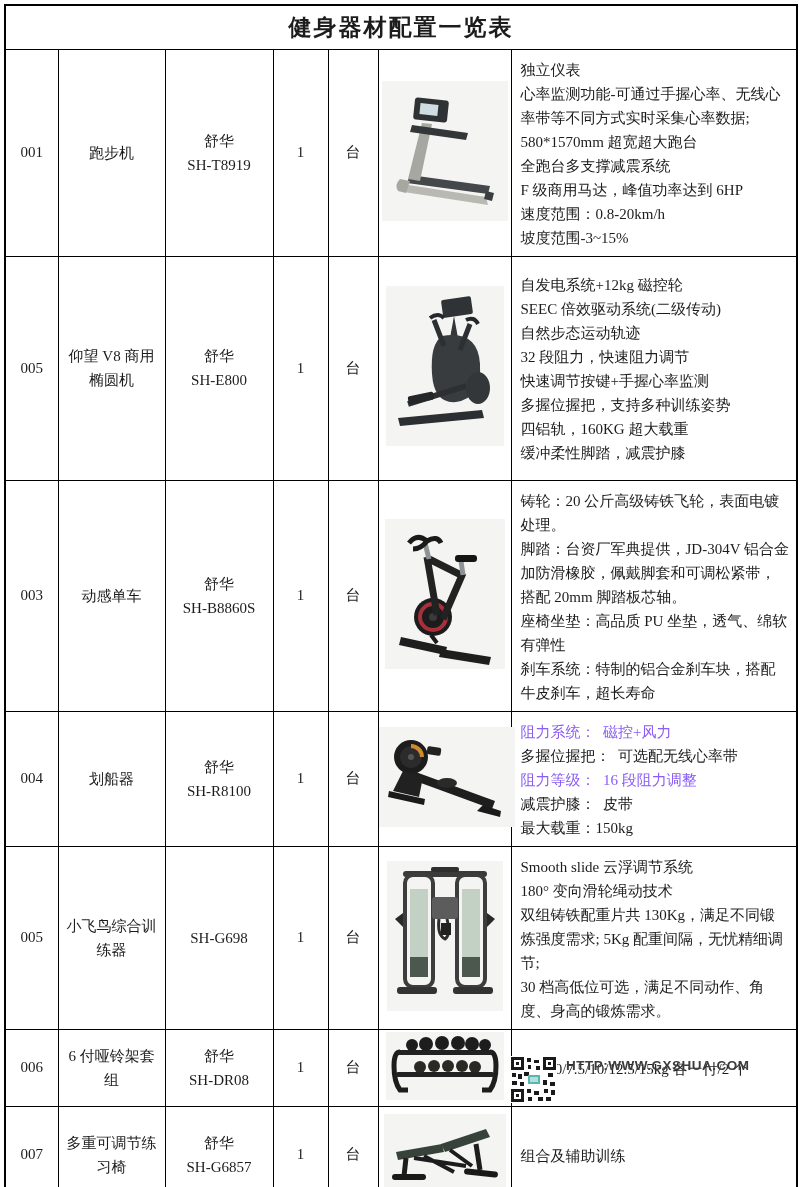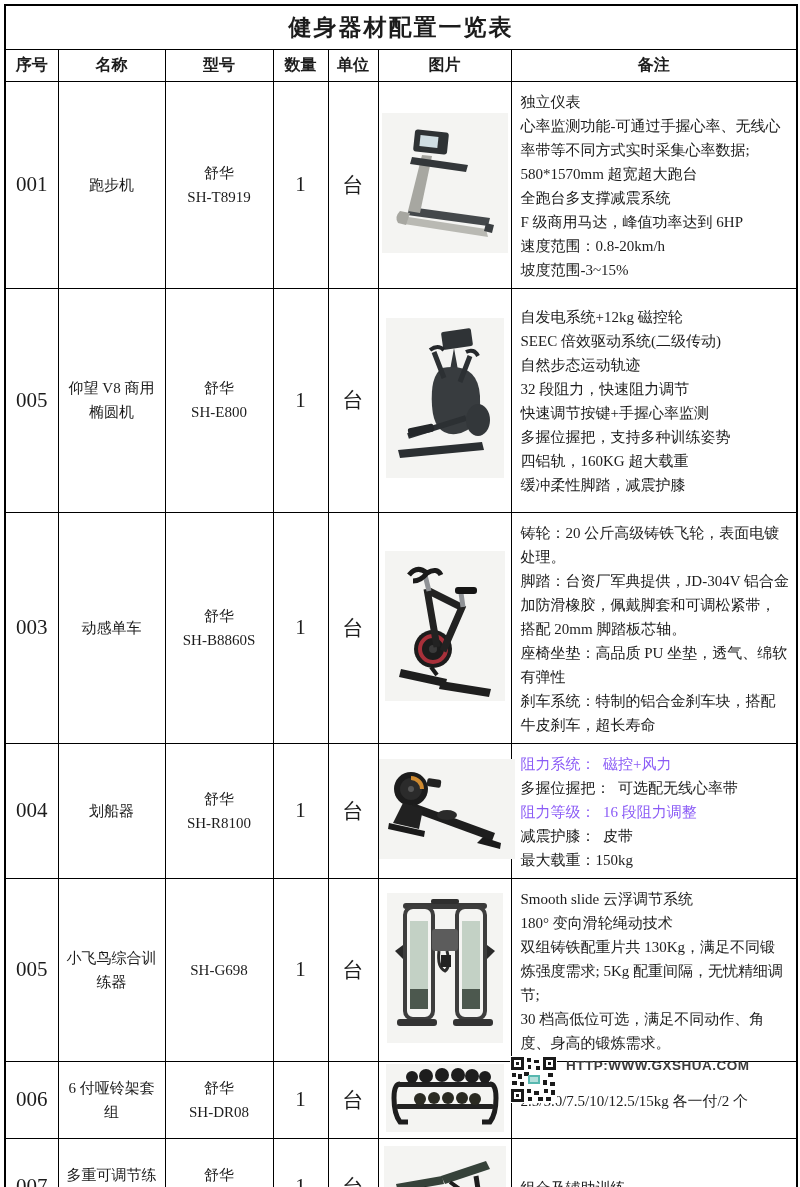--- a/index.html
+++ b/index.html
@@ -26,21 +26,21 @@
   .title-cell {
     height:44px; text-align:center;
     font-size:23px; font-weight:bold; letter-spacing:2px;
     font-family:"Liberation Serif","DejaVu Serif",serif;
   }
   tr.head th {
     height:32px; text-align:center;
     font-size:16px; font-weight:bold;
     background:#ffffff;
   }
-  .c-no, .c-qty, .c-unit { text-align:center; font-size:21px; }
+  .c-no, .c-qty, .c-unit { text-align:center; font-size:15px; }
   .c-name, .c-model { text-align:center; font-size:15px; line-height:24px; padding:2px 6px; }
   .c-img { text-align:center; }
   .img-box {
     display:inline-block;
     background:#f4f4f2;
     line-height:0;
   }
   .c-remarks { padding:8px 6px 6px 9px; font-size:15px; }
   .remark-line { line-height:24px; white-space:pre-wrap; word-break:break-all; color:#1c1c1c; }
   .remark-line.red { color:#8b5cf6; }
@@ -69,29 +69,20 @@
         <col style="width:107px">
         <col style="width:108px">
       <col style="width:55px">
         <col style="width:50px">
         <col style="width:133px">
         <col style="width:286px">
     </colgroup>
     <thead>
       <tr>
         <td class="title-cell" colspan="7">健身器材配置一览表</td>
-      </tr>
-      <tr class="head">
-        <th>序号</th>
-        <th>名称</th>
-        <th>型号</th>
-        <th>数量</th>
-        <th>单位</th>
-        <th>图片</th>
-        <th>备注</th>
       </tr>
     </thead>
     <tbody>
         <tr style="height: 188px;">
     <td class="c-no">001</td>
     <td class="c-name">跑步机</td>
     <td class="c-model">
             <div>舒华</div>
             <div>SH-T8919</div>
           </td>

